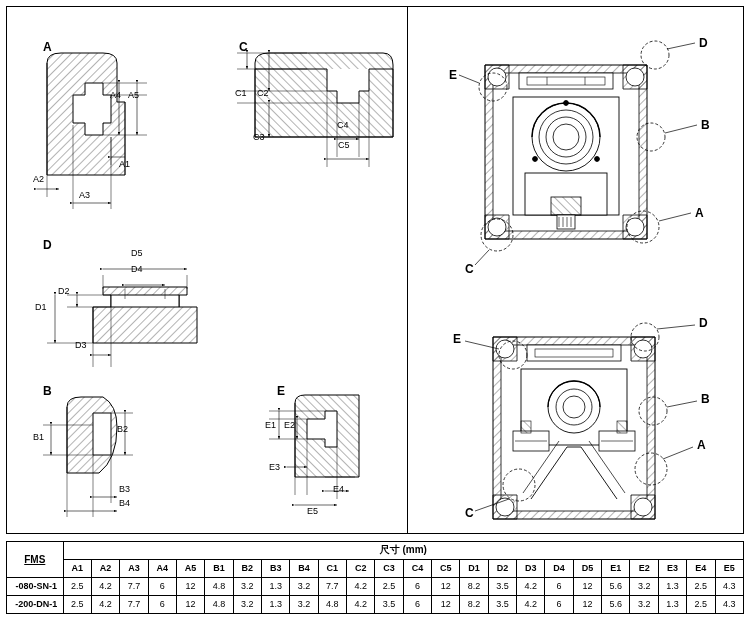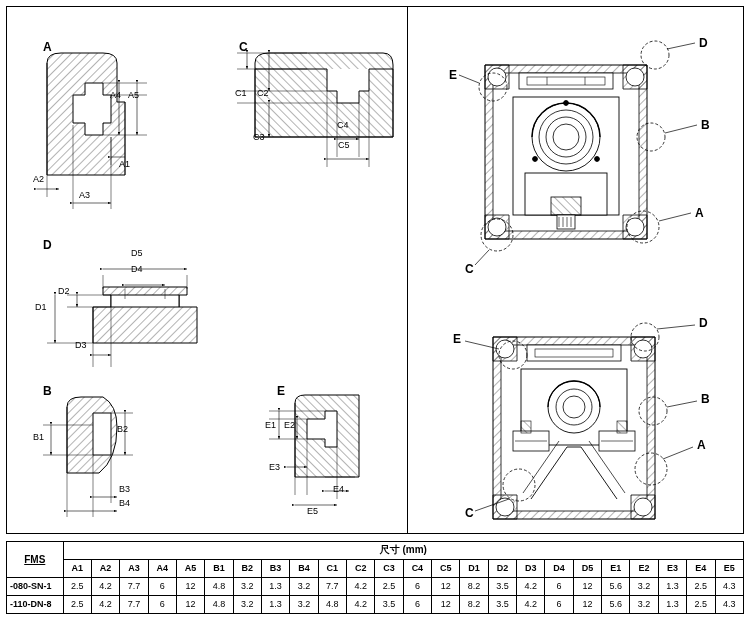--- a/index.html
+++ b/index.html
@@ -90,21 +90,21 @@
   table.spec th.head-main {
     font-weight: bold;
     font-size: 10px;
   }
   table.spec th.sub {
     font-weight: bold;
     font-size: 9px;
   }
   table.spec td.rowhead {
     font-weight: bold;
-    text-align: left;
+    text-align: center;
     padding-left: 3px;
     font-size: 9px;
   }
   .col-name { width: 56px; text-decoration: underline; }
   .col-dim  { width: 28px; }
 </style>
 </head>
 <body>
 
 <div id="sheet">
@@ -446,21 +446,21 @@
           <td>6</td>
           <td>12</td>
           <td>5.6</td>
           <td>3.2</td>
           <td>1.3</td>
           <td>2.5</td>
           <td>4.3</td>
         </tr>
 
         <tr>
-          <td class="rowhead">-110-DN-8</td>
+          <td class="rowhead">-200-DN-1</td>
           <td>2.5</td>
           <td>4.2</td>
           <td>7.7</td>
           <td>6</td>
           <td>12</td>
           <td>4.8</td>
           <td>3.2</td>
           <td>1.3</td>
           <td>3.2</td>
           <td>4.8</td>

